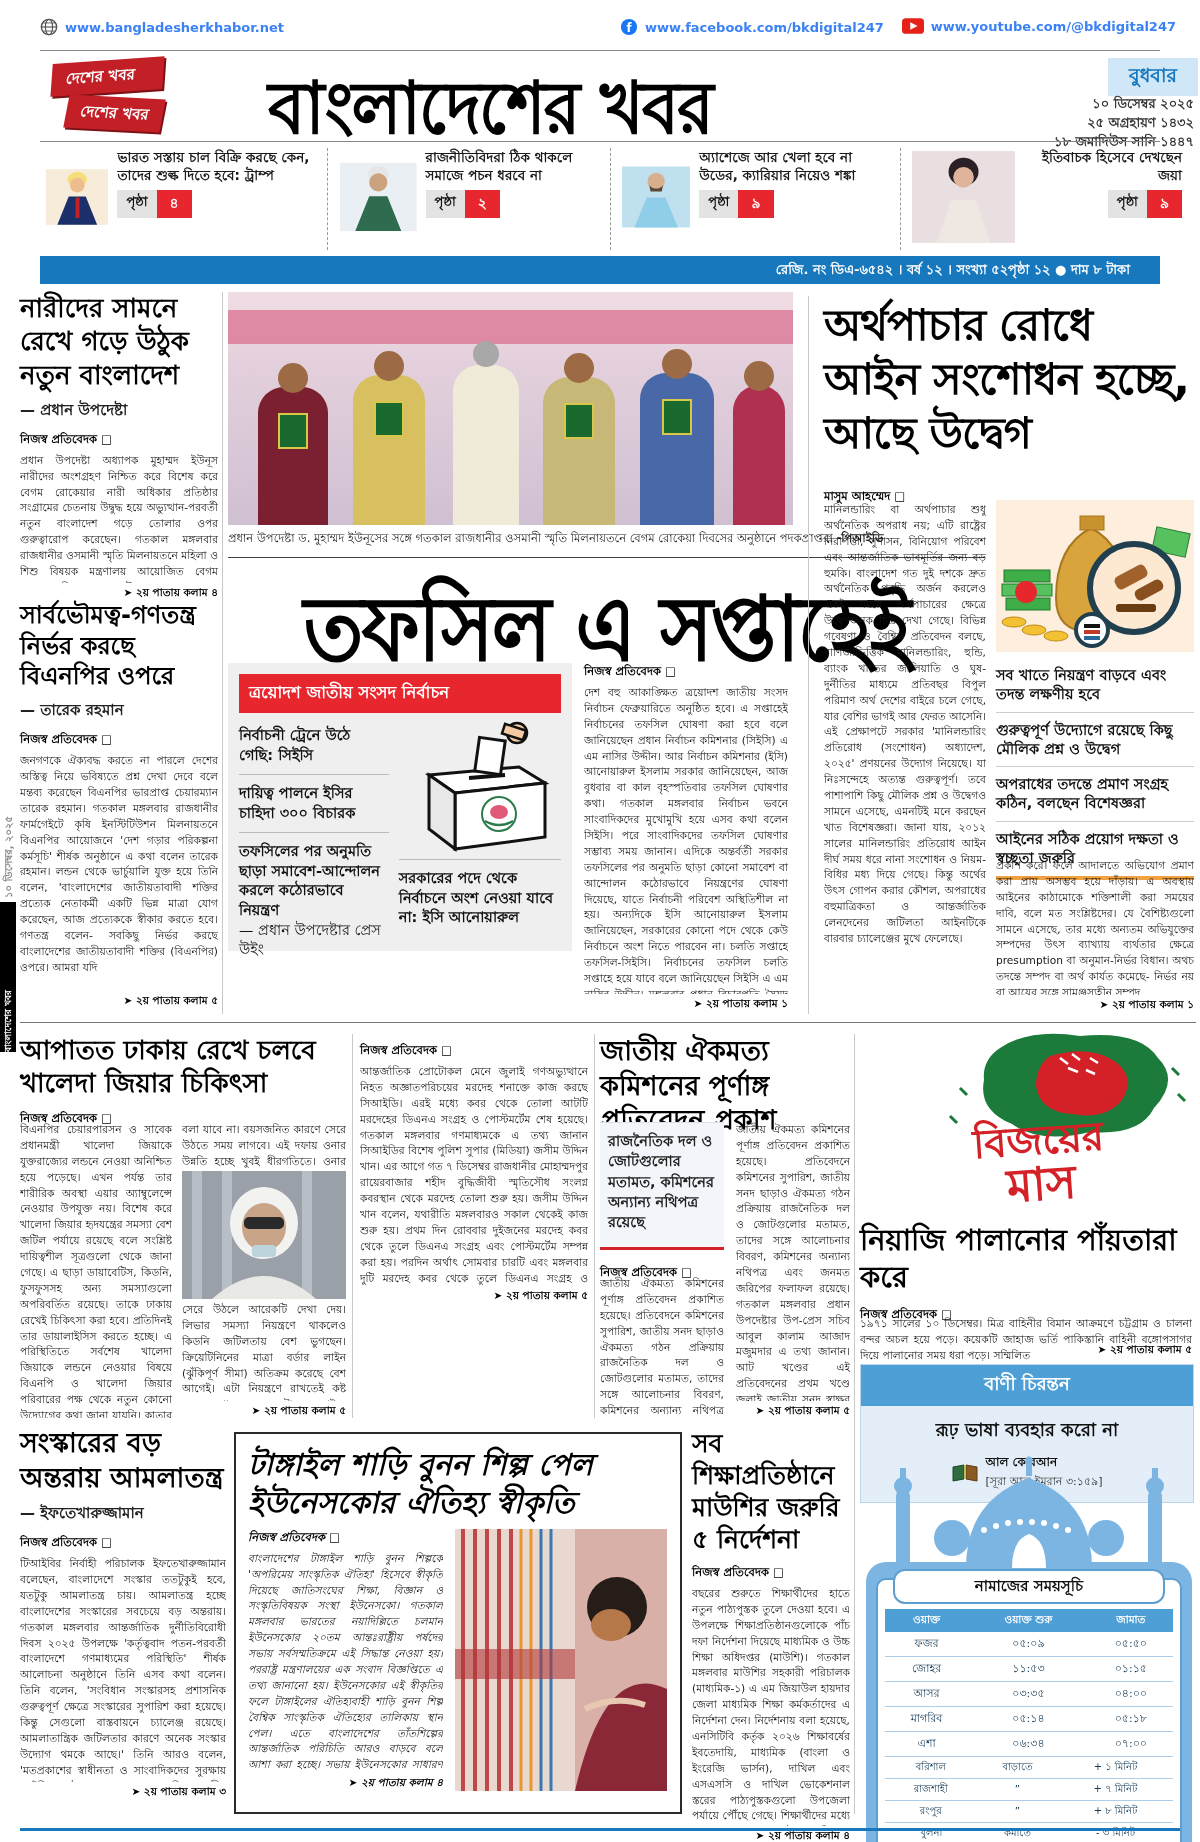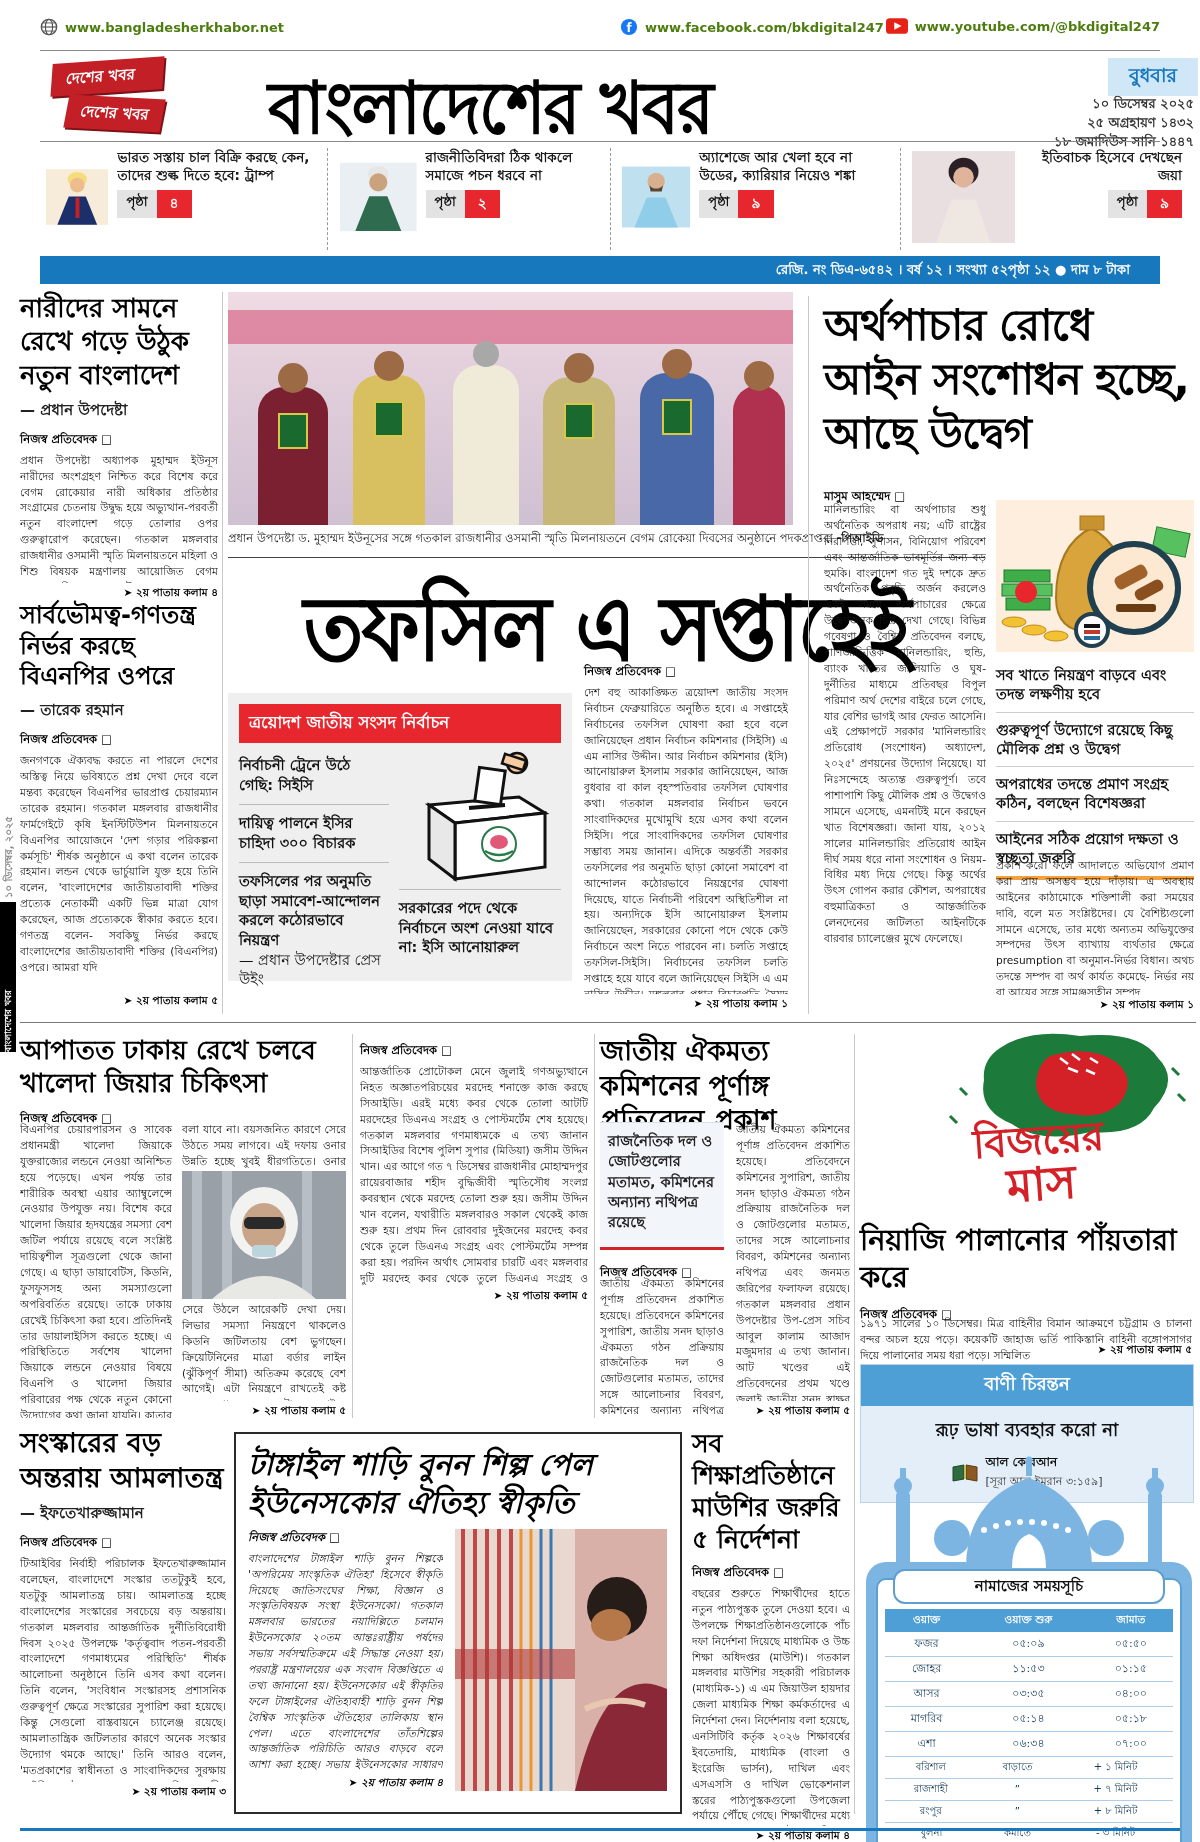--- a/index.html
+++ b/index.html
@@ -2,21 +2,21 @@
 <html><head>
 <meta charset="utf-8">
 <style>
   html,body{margin:0;padding:0;background:#e9e9e9;}
   .page{position:relative;width:1200px;height:1842px;background:#ffffff;margin:0 auto;
         font-family:"DejaVu Sans",sans-serif;color:#111;overflow:hidden;}
   .abs{position:absolute;}
   .rule-h{position:absolute;background:#9a9a9a;height:1px;}
   .rule-v{position:absolute;background:#c8c8c8;width:1px;}
   
-  .toplink{display:flex;align-items:center;gap:7px;font-size:13px;font-weight:600;color:#4d7c0f;}
+  .toplink{display:flex;align-items:center;gap:7px;font-size:13px;font-weight:600;color:#3b82f6;}
   
   .ribbon{background:#c21f26;color:#fff;font-weight:bold;font-size:15px;padding:4px 14px;
           transform:skewX(-8deg) rotate(-4deg);box-shadow:2px 2px 0 #7e1116;white-space:nowrap;}
   .ribbon2{transform:skewX(-8deg) rotate(3deg);margin-top:4px;margin-left:14px;}
   .mast-title{font-size:67px;font-weight:900;letter-spacing:-2px;color:#000;white-space:nowrap;
               font-family:"DejaVu Sans",sans-serif;transform:scaleY(1.08);}
   .daybox{background:#cfe7f7;color:#1878be;font-weight:800;font-size:19px;padding:3px 14px;text-align:center;}
   .datelines{font-size:13px;font-weight:600;color:#333;text-align:right;line-height:1.45;}
   
   .teaser{display:flex;gap:9px;}
@@ -84,21 +84,21 @@
       </svg>
     <span>www.bangladesherkhabor.net</span>
   </div>
   <div class="abs toplink" style="left:620px;top:18px;">
     <svg width="18" height="18" viewBox="0 0 20 20">
         <circle cx="10" cy="10" r="9" fill="#1877f2"></circle>
         <text x="10" y="15" text-anchor="middle" font-size="13" font-family="DejaVu Sans" font-weight="bold" fill="#fff">f</text>
       </svg>
     <span>www.facebook.com/bkdigital247</span>
   </div>
-  <div class="abs toplink" style="right:40px;top:18px;">
+  <div class="abs toplink" style="right:24px;top:18px;">
     <svg width="22" height="16" viewBox="0 0 24 17">
         <rect x="0" y="0" width="24" height="17" rx="4" fill="#e62117"></rect>
         <polygon points="9,4.5 17,8.5 9,12.5" fill="#fff"></polygon>
       </svg>
     <span>www.youtube.com/@bkdigital247</span>
   </div>
   <div class="rule-h" style="left:40px;top:50px;width:1120px;background:#888;"></div>
 
   <div class="abs" style="left:52px;top:60px;">
     <div class="ribbon">দেশের খবর</div>
@@ -232,21 +232,21 @@
       </div>
   </div>
   <div class="abs caption" style="left:228px;top:531px;width:757px;">
     <span>প্রধান উপদেষ্টা ড. মুহাম্মদ ইউনূসের সঙ্গে গতকাল রাজধানীর ওসমানী স্মৃতি মিলনায়তনে বেগম রোকেয়া দিবসের অনুষ্ঠানে পদকপ্রাপ্তরা</span>
     <b>-পিআইডি</b>
   </div>
   <div class="rule-h" style="left:228px;top:557px;width:757px;background:#444;"></div>
 
   <div class="abs lead-head" style="left:228px;top:568px;width:757px;">তফসিল এ সপ্তাহেই</div>
 
-  <div class="abs greybox" style="left:228px;top:693px;width:344px;height:288px;">
+  <div class="abs greybox" style="left:228px;top:663px;width:344px;height:288px;">
     <div class="redtag">ত্রয়োদশ জাতীয় সংসদ নির্বাচন</div>
     <div style="display:flex;gap:10px;margin-top:4px;">
       <div style="width:48%;">
         <div class="gb-item">নির্বাচনী ট্রেনে উঠে গেছি: সিইসি</div>
         <hr class="gb-sep">
         <div class="gb-item">দায়িত্ব পালনে ইসির চাহিদা ৩০০ বিচারক</div>
         <hr class="gb-sep">
         <div class="gb-item"><span>তফসিলের পর অনুমতি ছাড়া সমাবেশ-আন্দোলন করলে কঠোরভাবে নিয়ন্ত্রণ</span><br><span style="font-weight:500;">— প্রধান উপদেষ্টার প্রেস উইং</span></div>
       </div>
       <div style="width:52%;">

